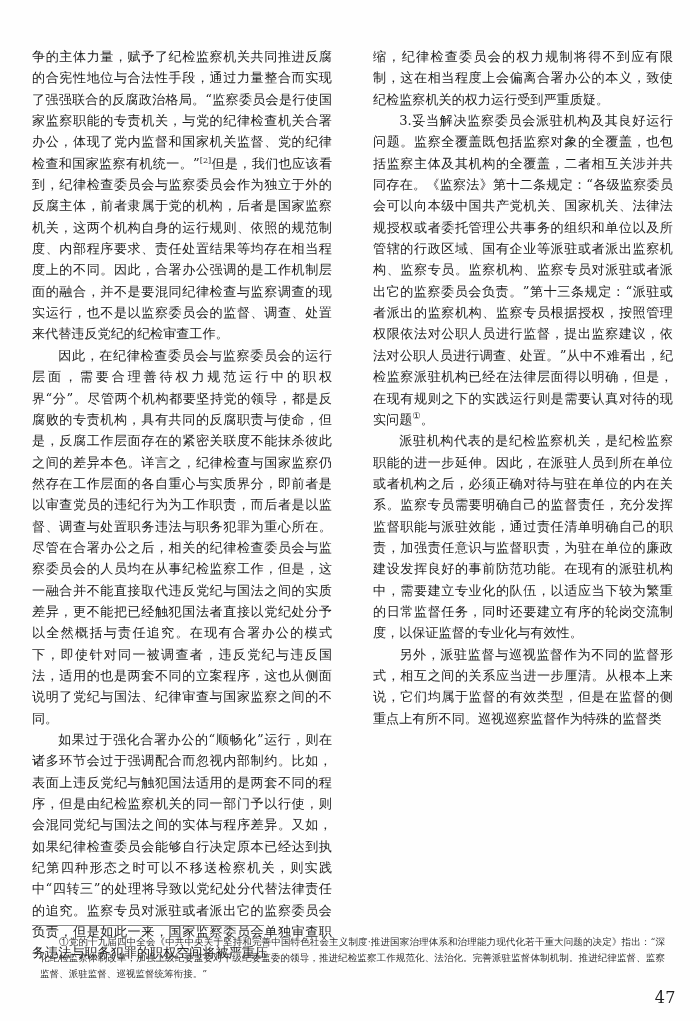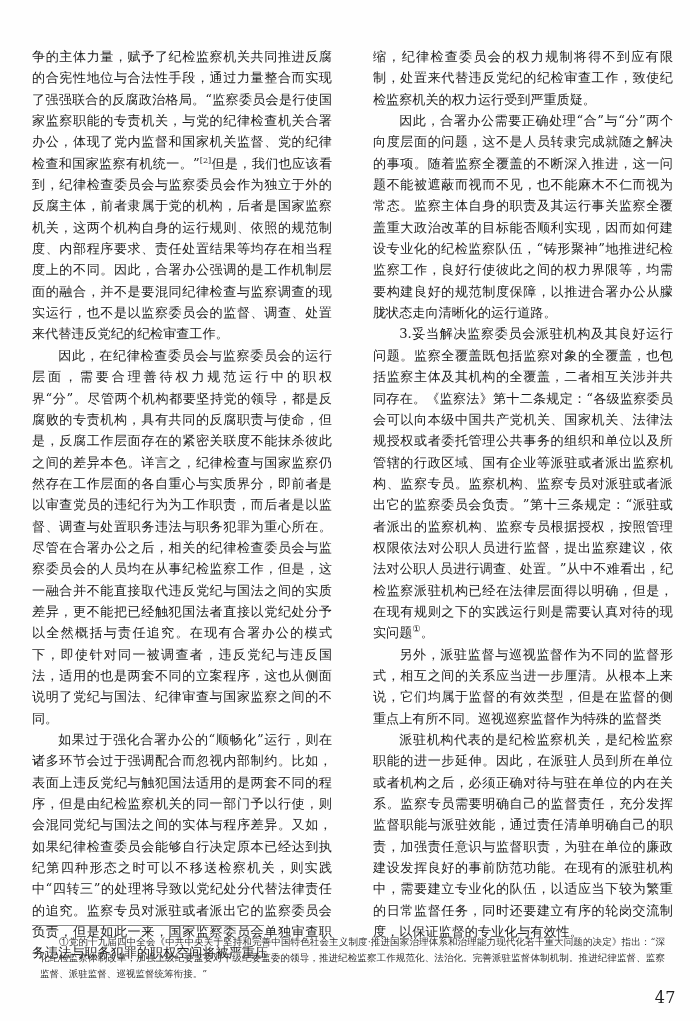--- a/index.html
+++ b/index.html
@@ -101,25 +101,24 @@
 
   <div class="columns">
 
     <div class="col">
       <p class="no-indent"><span>争的主体力量，赋予了纪检监察机关共同推进反腐的合宪性地位与合法性手段，通过力量整合而实现了强强联合的反腐政治格局。“监察委员会是行使国家监察职能的专责机关，与党的纪律检查机关合署办公，体现了党内监督和国家机关监督、党的纪律检查和国家监察有机统一。”</span><sup class="cite">[2]</sup><span>但是，我们也应该看到，纪律检查委员会与监察委员会作为独立于外的反腐主体，前者隶属于党的机构，后者是国家监察机关，这两个机构自身的运行规则、依照的规范制度、内部程序要求、责任处置结果等均存在相当程度上的不同。因此，合署办公强调的是工作机制层面的融合，并不是要混同纪律检查与监察调查的现实运行，也不是以监察委员会的监督、调查、处置来代替违反党纪的纪检审查工作。</span></p>
       <p>因此，在纪律检查委员会与监察委员会的运行层面，需要合理善待权力规范运行中的职权界“分”。尽管两个机构都要坚持党的领导，都是反腐败的专责机构，具有共同的反腐职责与使命，但是，反腐工作层面存在的紧密关联度不能抹杀彼此之间的差异本色。详言之，纪律检查与国家监察仍然存在工作层面的各自重心与实质界分，即前者是以审查党员的违纪行为为工作职责，而后者是以监督、调查与处置职务违法与职务犯罪为重心所在。尽管在合署办公之后，相关的纪律检查委员会与监察委员会的人员均在从事纪检监察工作，但是，这一融合并不能直接取代违反党纪与国法之间的实质差异，更不能把已经触犯国法者直接以党纪处分予以全然概括与责任追究。在现有合署办公的模式下，即使针对同一被调查者，违反党纪与违反国法，适用的也是两套不同的立案程序，这也从侧面说明了党纪与国法、纪律审查与国家监察之间的不同。</p>
       <p>如果过于强化合署办公的“顺畅化”运行，则在诸多环节会过于强调配合而忽视内部制约。比如，表面上违反党纪与触犯国法适用的是两套不同的程序，但是由纪检监察机关的同一部门予以行使，则会混同党纪与国法之间的实体与程序差异。又如，如果纪律检查委员会能够自行决定原本已经达到执纪第四种形态之时可以不移送检察机关，则实践中“四转三”的处理将导致以党纪处分代替法律责任的追究。监察专员对派驻或者派出它的监察委员会负责，但是如此一来，国家监察委员会单独审查职务违法与职务犯罪的职权空间将被严重压</p>
     </div>
 
     <div class="col">
-      <p class="no-indent">缩，纪律检查委员会的权力规制将得不到应有限制，处置来代替违反党纪的纪检审查工作，致使纪检监察机关的权力运行受到严重质疑。</p>
-      <p>因此，合署办公需要正确处理“合”与“分”两个向度层面的问题，这不是人员转隶完成就随之解决的事项。随着监察全覆盖的不断深入推进，这一问题不能被遮蔽而视而不见，也不能麻木不仁而视为常态。监察主体自身的职责及其运行事关监察全覆盖重大政治改革的目标能否顺利实现，因而如何建设专业化的纪检监察队伍，“铸形聚神”地推进纪检监察工作，良好行使彼此之间的权力界限等，均需要构建良好的规范制度保障，以推进合署办公从朦胧状态走向清晰化的运行道路。</p>
+      <p class="no-indent">缩，纪律检查委员会的权力规制将得不到应有限制，这在相当程度上会偏离合署办公的本义，致使纪检监察机关的权力运行受到严重质疑。</p>
       <p><span>3.妥当解决监察委员会派驻机构及其良好运行问题。监察全覆盖既包括监察对象的全覆盖，也包括监察主体及其机构的全覆盖，二者相互关涉并共同存在。《监察法》第十二条规定：“各级监察委员会可以向本级中国共产党机关、国家机关、法律法规授权或者委托管理公共事务的组织和单位以及所管辖的行政区域、国有企业等派驻或者派出监察机构、监察专员。监察机构、监察专员对派驻或者派出它的监察委员会负责。”第十三条规定：“派驻或者派出的监察机构、监察专员根据授权，按照管理权限依法对公职人员进行监督，提出监察建议，依法对公职人员进行调查、处置。”从中不难看出，纪检监察派驻机构已经在法律层面得以明确，但是，在现有规则之下的实践运行则是需要认真对待的现实问题</span><sup class="fnmark">①</sup><span>。</span></p>
+      <p>派驻机构代表的是纪检监察机关，是纪检监察职能的进一步延伸。因此，在派驻人员到所在单位或者机构之后，必须正确对待与驻在单位的内在关系。监察专员需要明确自己的监督责任，充分发挥监督职能与派驻效能，通过责任清单明确自己的职责，加强责任意识与监督职责，为驻在单位的廉政建设发挥良好的事前防范功能。在现有的派驻机构中，需要建立专业化的队伍，以适应当下较为繁重的日常监督任务，同时还要建立有序的轮岗交流制度，以保证监督的专业化与有效性。</p>
       <p>另外，派驻监督与巡视监督作为不同的监督形式，相互之间的关系应当进一步厘清。从根本上来说，它们均属于监督的有效类型，但是在监督的侧重点上有所不同。巡视巡察监督作为特殊的监督类</p>
-      <p>派驻机构代表的是纪检监察机关，是纪检监察职能的进一步延伸。因此，在派驻人员到所在单位或者机构之后，必须正确对待与驻在单位的内在关系。监察专员需要明确自己的监督责任，充分发挥监督职能与派驻效能，通过责任清单明确自己的职责，加强责任意识与监督职责，为驻在单位的廉政建设发挥良好的事前防范功能。在现有的派驻机构中，需要建立专业化的队伍，以适应当下较为繁重的日常监督任务，同时还要建立有序的轮岗交流制度，以保证监督的专业化与有效性。</p>
     </div>
 
   </div>
 
   <div class="footnote-area">
     <div class="footnote-rule"></div>
     <p class="footnote">①党的十九届四中全会《中共中央关于坚持和完善中国特色社会主义制度·推进国家治理体系和治理能力现代化若干重大问题的决定》指出：“深化纪检监察体制改革，加强上级纪委监委对下级纪委监委的领导，推进纪检监察工作规范化、法治化。完善派驻监督体制机制。推进纪律监督、监察监督、派驻监督、巡视监督统筹衔接。”</p>
   </div>
 
   <div class="folio">47</div>

